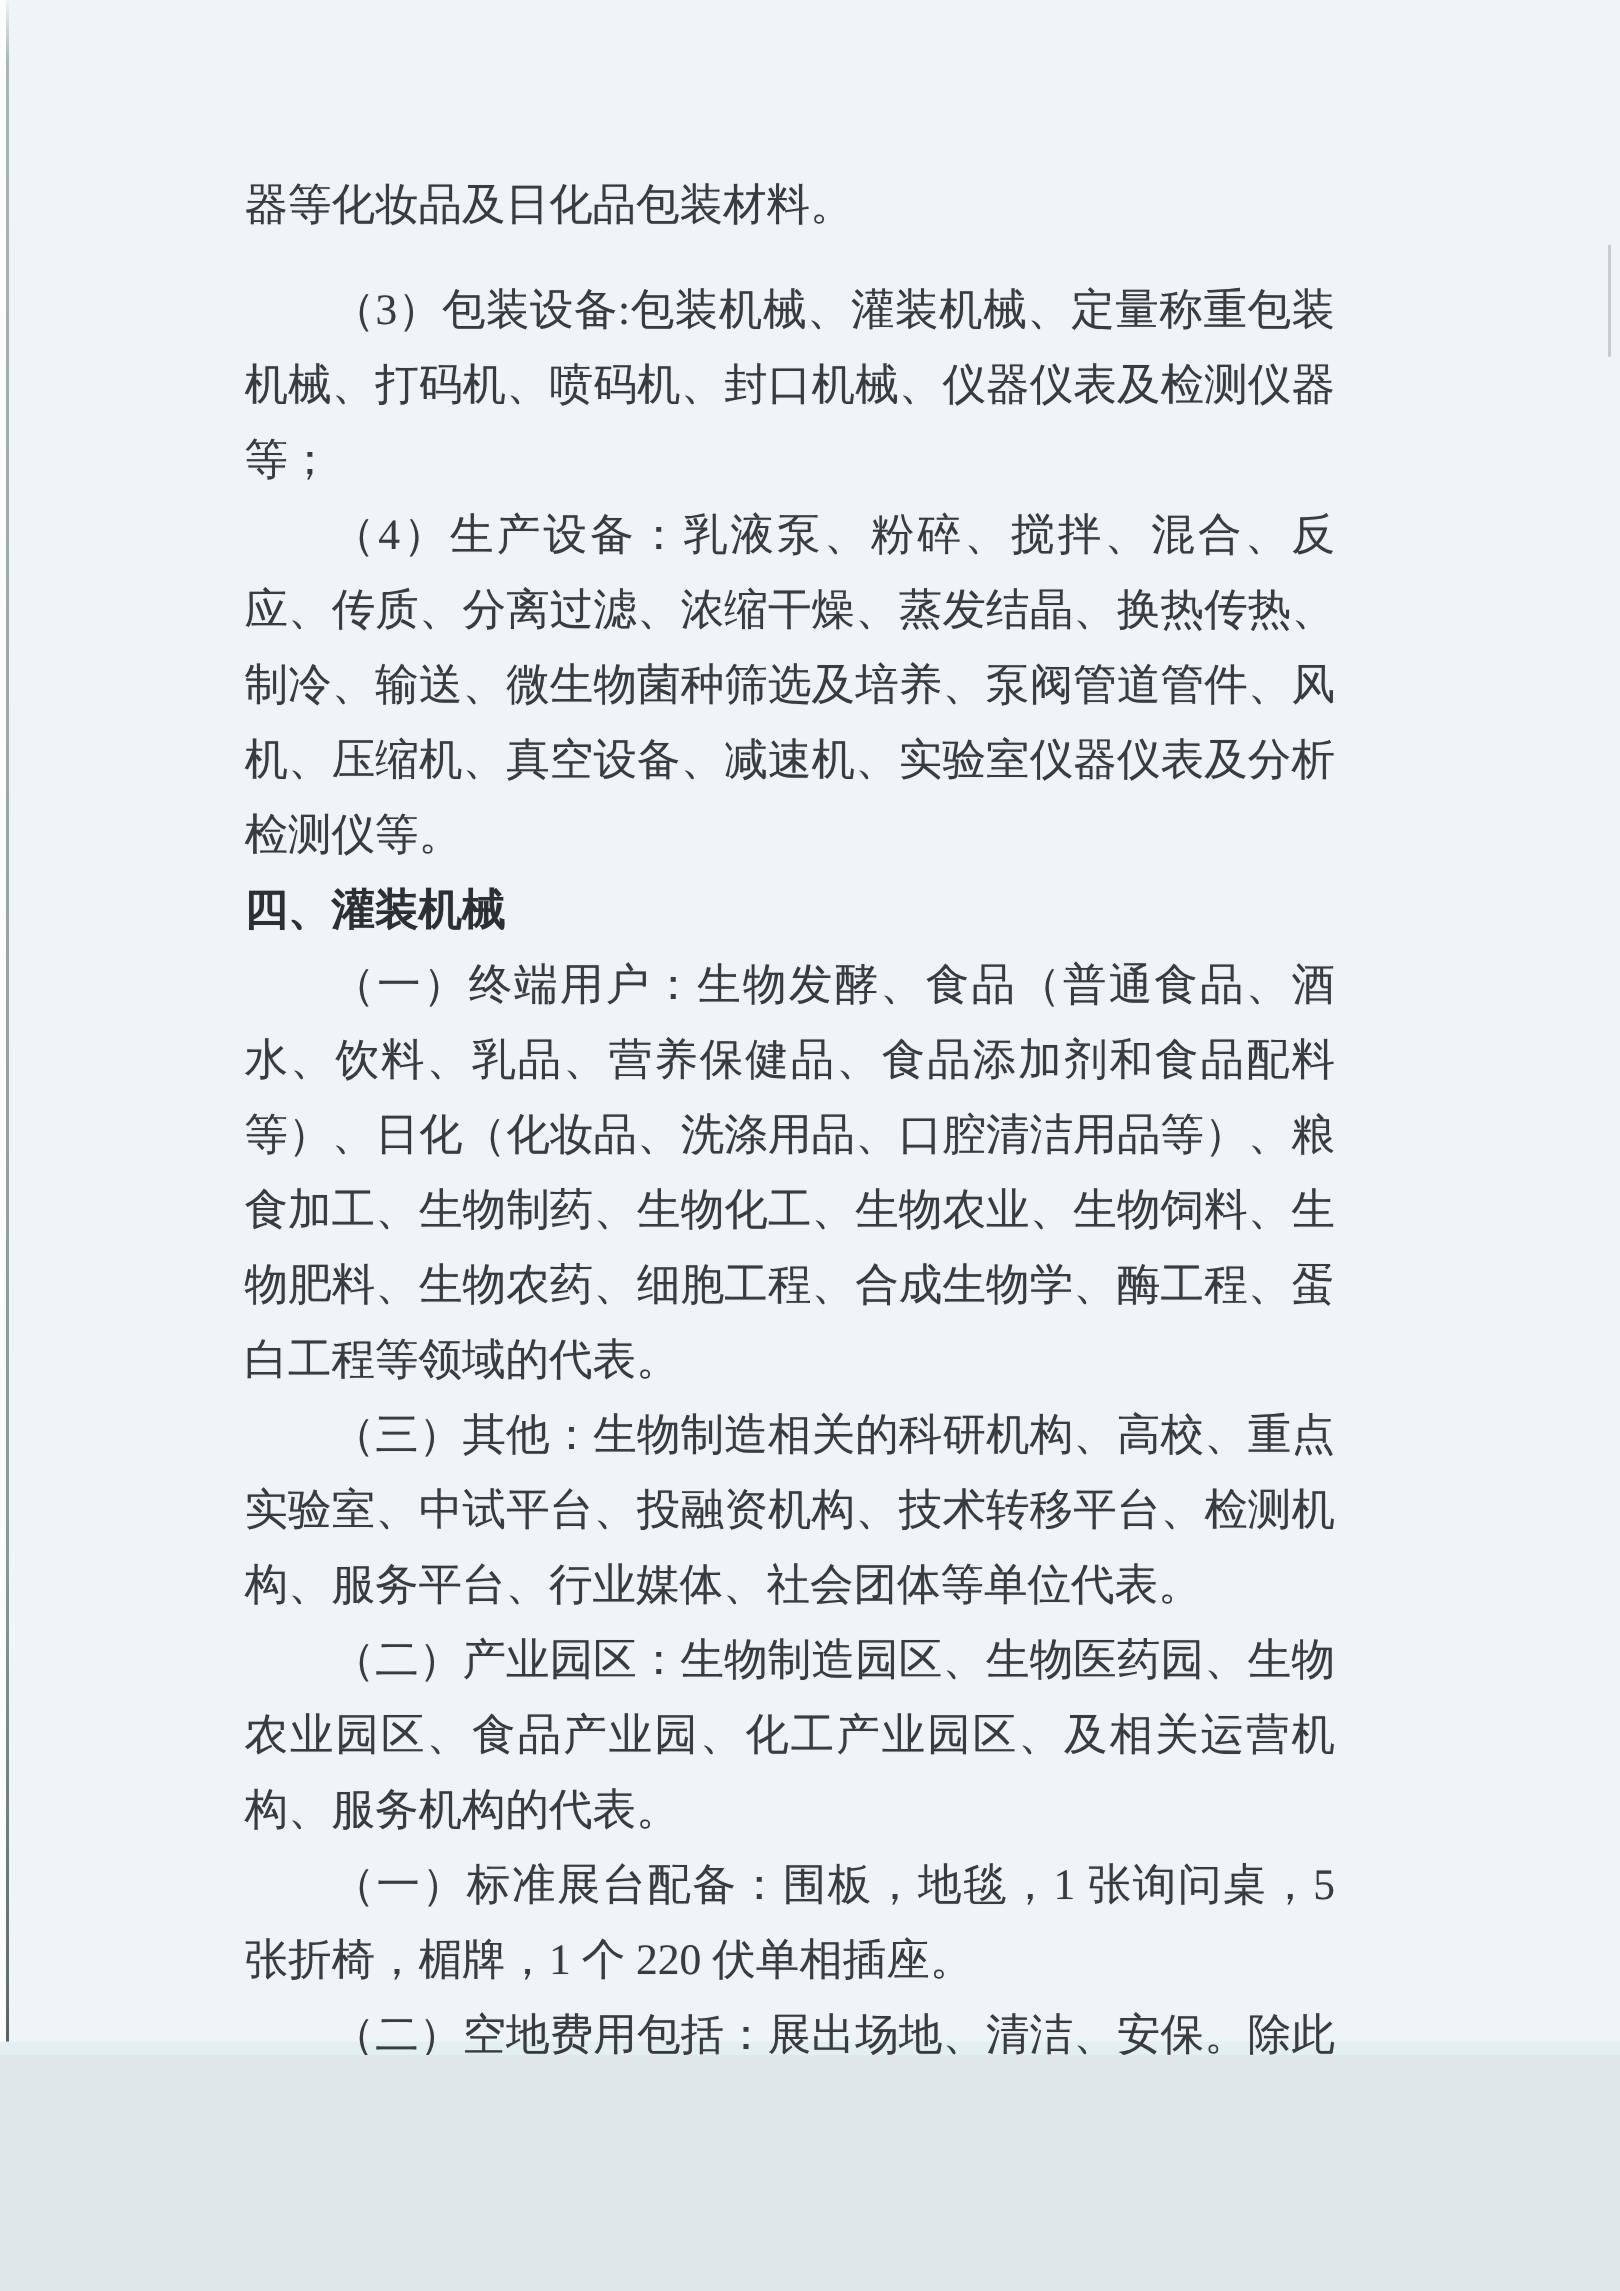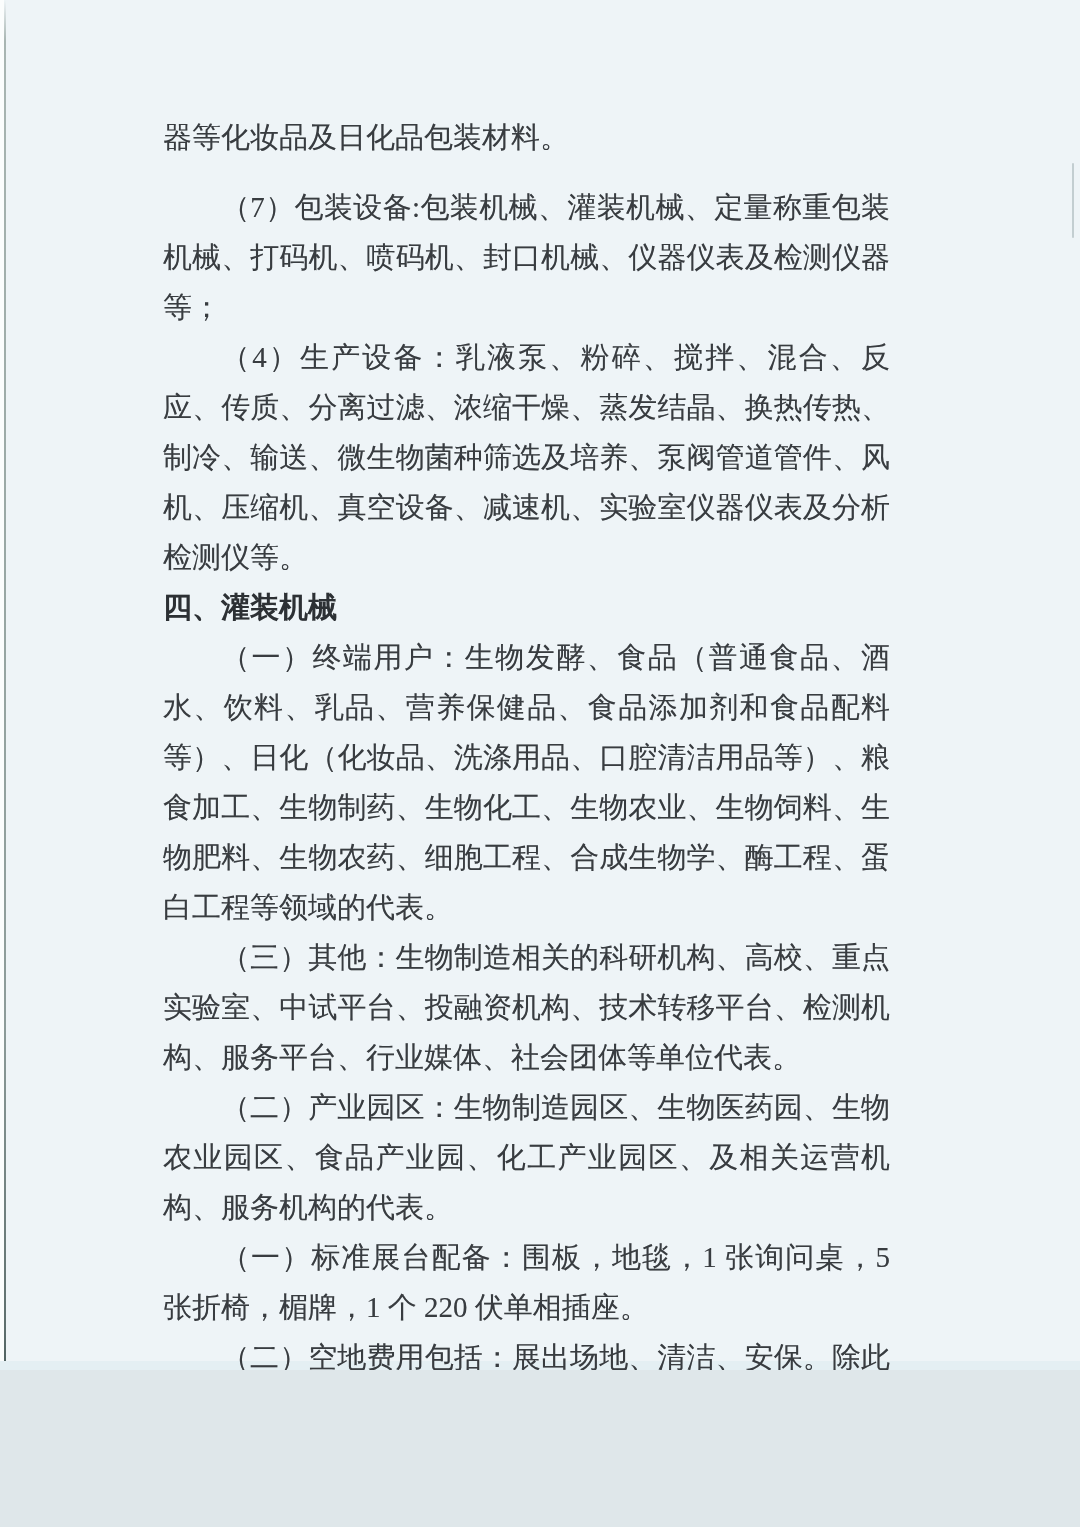--- a/index.html
+++ b/index.html
@@ -97,21 +97,21 @@
 
 <div class="page">
 
   <div class="edge-white"></div>
   <div class="edge-line"></div>
   <div class="scratch"></div>
   <div class="bottom-strip"></div>
 
   <main class="content">
     <p class="cont">器等化妆品及日化品包装材料。</p>
-    <p>（7）包装设备:包装机械、灌装机械、定量称重包装机械、打码机、喷码机、封口机械、仪器仪表及检测仪器等；</p>
+    <p>（3）包装设备:包装机械、灌装机械、定量称重包装机械、打码机、喷码机、封口机械、仪器仪表及检测仪器等；</p>
     <p>（4）生产设备：乳液泵、粉碎、搅拌、混合、反应、传质、分离过滤、浓缩干燥、蒸发结晶、换热传热、制冷、输送、微生物菌种筛选及培养、泵阀管道管件、风机、压缩机、真空设备、减速机、实验室仪器仪表及分析检测仪等。</p>
     <h2 class="heading">四、灌装机械</h2>
     <p>（一）终端用户：生物发酵、食品（普通食品、酒水、饮料、乳品、营养保健品、食品添加剂和食品配料等）、日化（化妆品、洗涤用品、口腔清洁用品等）、粮食加工、生物制药、生物化工、生物农业、生物饲料、生物肥料、生物农药、细胞工程、合成生物学、酶工程、蛋白工程等领域的代表。</p>
     <p>（三）其他：生物制造相关的科研机构、高校、重点实验室、中试平台、投融资机构、技术转移平台、检测机构、服务平台、行业媒体、社会团体等单位代表。</p>
     <p>（二）产业园区：生物制造园区、生物医药园、生物农业园区、食品产业园、化工产业园区、及相关运营机构、服务机构的代表。</p>
     <p>（一）标准展台配备：围板，地毯，1 张询问桌，5 张折椅，楣牌，1 个 220 伏单相插座。</p>
     <p>（二）空地费用包括：展出场地、清洁、安保。除此外的费用如：搭建费、光地管理费、电源费等全部由企业另行支付。详见下表：</p>
   </main>
 
   <footer class="footer">第 7 页 共 8 页</footer>

